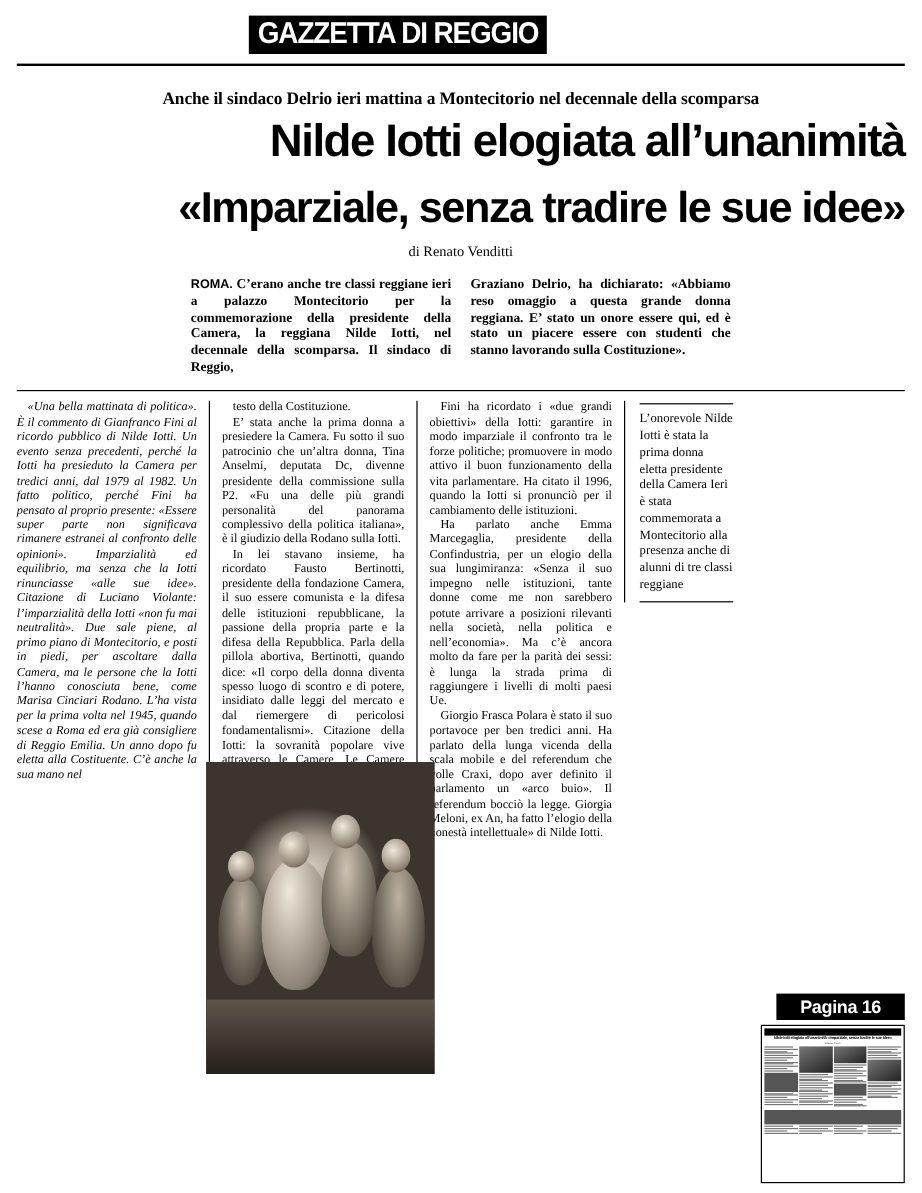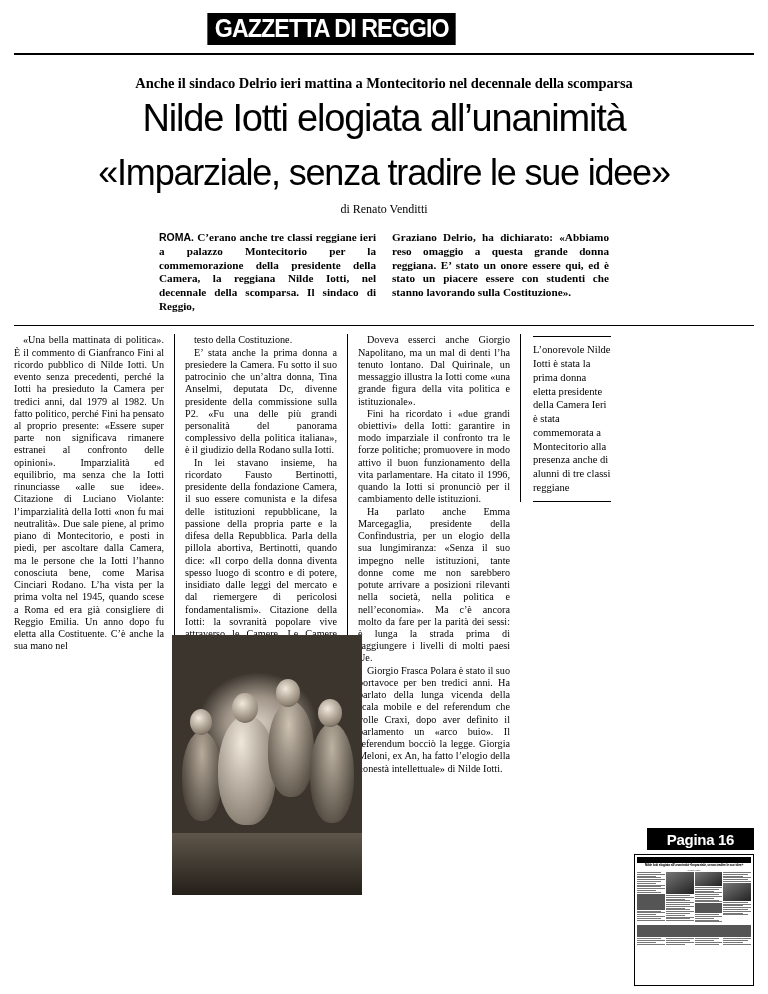--- a/index.html
+++ b/index.html
@@ -82,23 +82,23 @@
   
   .kicker {
     text-align: center;
     font-family: "Liberation Serif", serif;
     font-weight: bold;
     font-size: 14.5px;
     margin-top: 20px;
     letter-spacing: -0.1px;
   }
   .headline1, .headline2 {
-    text-align: center;
-    font-family: "Liberation Sans", sans-serif;
-    font-weight: normal;
+    text-align: right;
+    font-family: "Liberation Sans", sans-serif;
+    font-weight: bold;
     letter-spacing: -1.2px;
     line-height: 1.06;
   }
   .headline1 {
     font-size: 38px;
     margin-top: 6px;
   }
   .headline2 {
     font-size: 36px;
     margin-top: 16px;
@@ -147,21 +147,21 @@
     line-height: 1.2;
     text-align: justify;
     hyphens: auto;
     font-family: "Liberation Serif", serif;
   }
   .col p {
     margin: 0;
     text-indent: 9px;
   }
   .col p:first-child { text-indent: 9px; }
-  .c1 { width: 150px; padding-right: 10px; }
+  .c1 { width: 150px; padding-right: 10px; font-style: italic; }
   .c2 { width: 152px; padding: 0 10px; border-left: 1px solid #000; }
   .c3 { width: 152px; padding: 0 10px; border-left: 1px solid #000; }
 
   .col-right-box {
     font-size: 10.6px;
     line-height: 1.3;
     font-family: "Liberation Serif", serif;
     border-top: 1px solid #000;
     border-bottom: 1px solid #000;
     padding: 6px 0 6px 0;
@@ -306,21 +306,20 @@
       <p>«Una bella mattinata di politica». È il commento di Gianfranco Fini al ricordo pubblico di Nilde Iotti. Un evento senza precedenti, perché la Iotti ha presieduto la Camera per tredici anni, dal 1979 al 1982. Un fatto politico, perché Fini ha pensato al proprio presente: «Essere super parte non significava rimanere estranei al confronto delle opinioni». Imparzialità ed equilibrio, ma senza che la Iotti rinunciasse «alle sue idee». Citazione di Luciano Violante: l’imparzialità della Iotti «non fu mai neutralità». Due sale piene, al primo piano di Montecitorio, e posti in piedi, per ascoltare dalla Camera, ma le persone che la Iotti l’hanno conosciuta bene, come Marisa Cinciari Rodano. L’ha vista per la prima volta nel 1945, quando scese a Roma ed era già consigliere di Reggio Emilia. Un anno dopo fu eletta alla Costituente. C’è anche la sua mano nel</p>
     </div>
 
     <div class="col c2">
       <p>testo della Costituzione.</p>
       <p>E’ stata anche la prima donna a presiedere la Camera. Fu sotto il suo patrocinio che un’altra donna, Tina Anselmi, deputata Dc, divenne presidente della commissione sulla P2. «Fu una delle più grandi personalità del panorama complessivo della politica italiana», è il giudizio della Rodano sulla Iotti.</p>
       <p>In lei stavano insieme, ha ricordato Fausto Bertinotti, presidente della fondazione Camera, il suo essere comunista e la difesa delle istituzioni repubblicane, la passione della propria parte e la difesa della Repubblica. Parla della pillola abortiva, Bertinotti, quando dice: «Il corpo della donna diventa spesso luogo di scontro e di potere, insidiato dalle leggi del mercato e dal riemergere di pericolosi fondamentalismi». Citazione della Iotti: la sovranità popolare vive attraverso le Camere. Le Camere sono sovrane, dopo che gli elettori le hanno costituite.</p>
     </div>
 
     <div class="col c3">
-      <p>Doveva esserci anche Giorgio Napolitano, ma un mal di denti l’ha tenuto lontano. Dal Quirinale, un messaggio illustra la Iotti come «una grande figura della vita politica e istituzionale».</p>
       <p>Fini ha ricordato i «due grandi obiettivi» della Iotti: garantire in modo imparziale il confronto tra le forze politiche; promuovere in modo attivo il buon funzionamento della vita parlamentare. Ha citato il 1996, quando la Iotti si pronunciò per il cambiamento delle istituzioni.</p>
       <p>Ha parlato anche Emma Marcegaglia, presidente della Confindustria, per un elogio della sua lungimiranza: «Senza il suo impegno nelle istituzioni, tante donne come me non sarebbero potute arrivare a posizioni rilevanti nella società, nella politica e nell’economia». Ma c’è ancora molto da fare per la parità dei sessi: è lunga la strada prima di raggiungere i livelli di molti paesi Ue.</p>
       <p>Giorgio Frasca Polara è stato il suo portavoce per ben tredici anni. Ha parlato della lunga vicenda della scala mobile e del referendum che volle Craxi, dopo aver definito il parlamento un «arco buio». Il referendum bocciò la legge. Giorgia Meloni, ex An, ha fatto l’elogio della «onestà intellettuale» di Nilde Iotti.</p>
     </div>
 
     <div class="col4wrap">
       <div class="col-right-box">L’onorevole Nilde Iotti è stata la prima donna eletta presidente della Camera Ieri è stata commemorata a Montecitorio alla presenza anche di alunni di tre classi reggiane</div>
     </div>
   </div>
 

